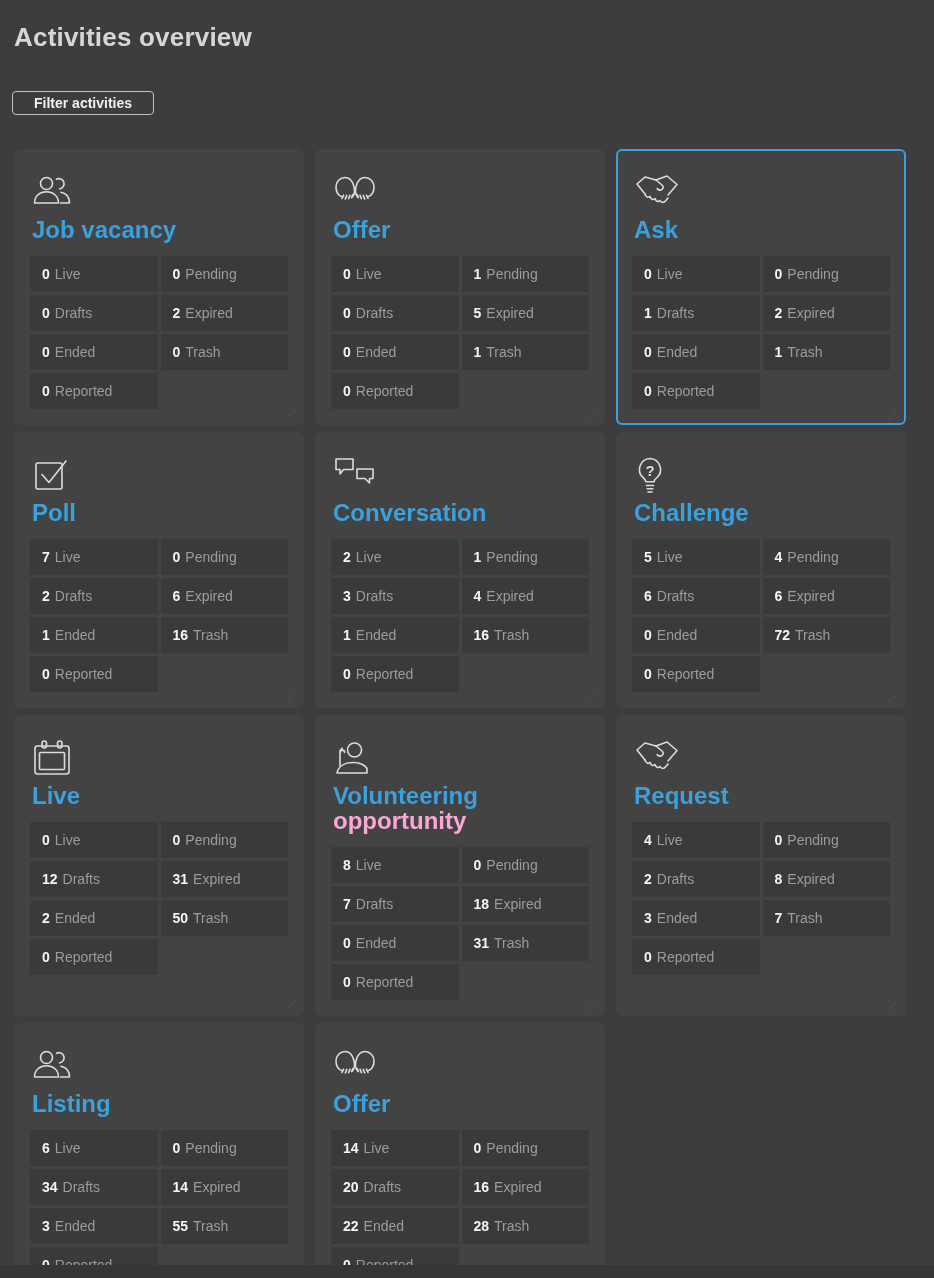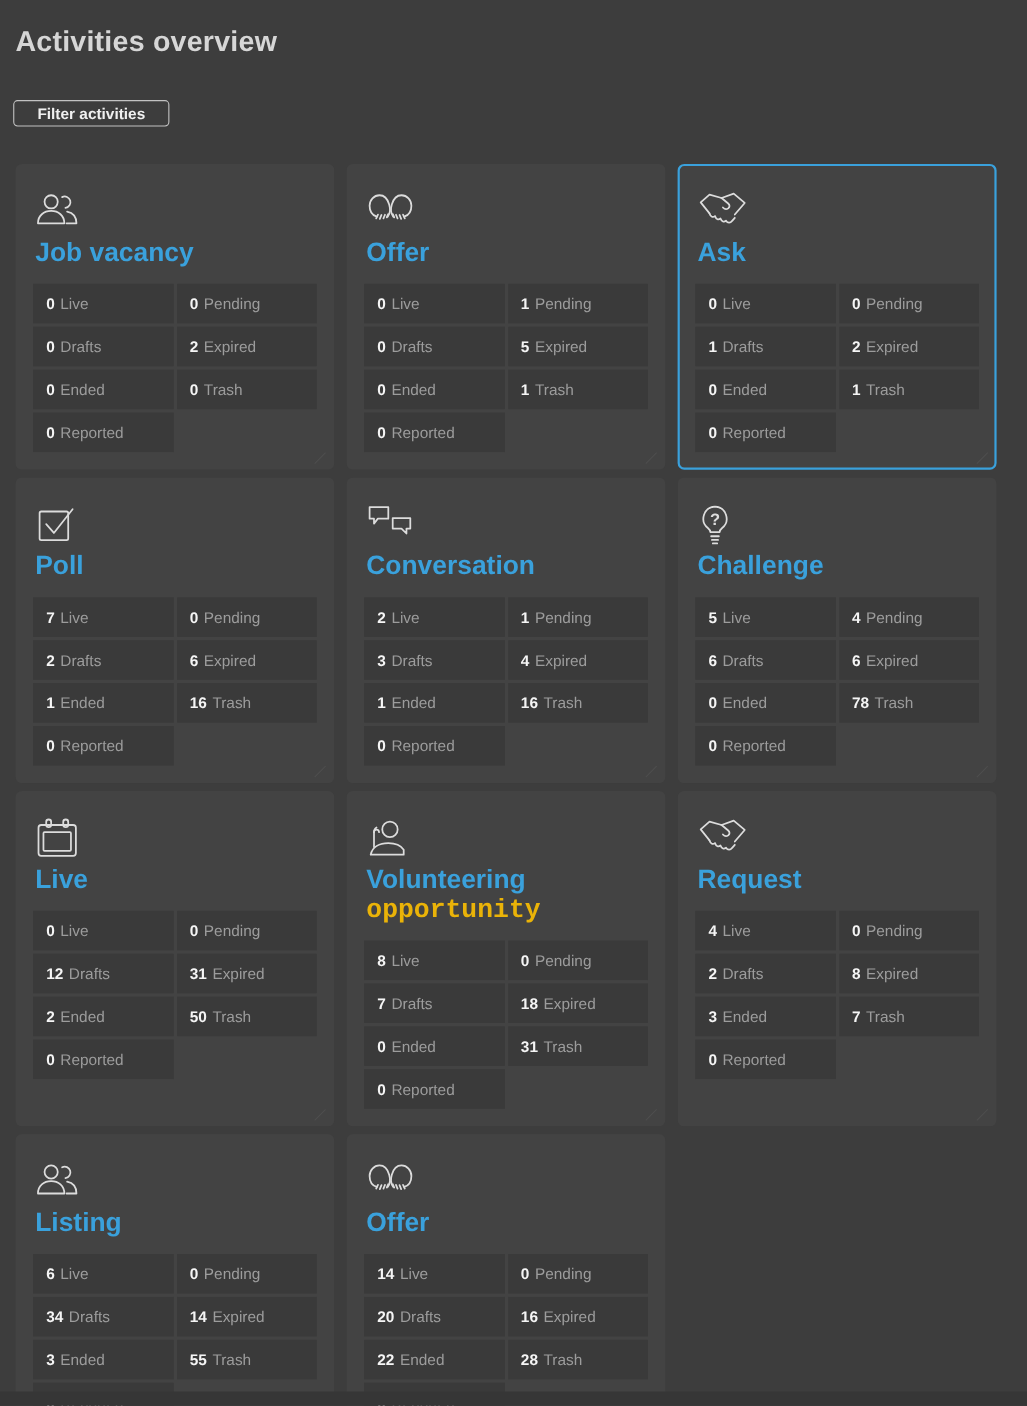--- a/index.html
+++ b/index.html
@@ -46,21 +46,21 @@
     width:14px; height:1px; background:rgba(255,255,255,0.06);
     transform:rotate(-45deg);
   }
   .card .icon { display:block; height:38px; margin:4px 0 2px 2px; }
   .card .icon svg { stroke:#dcdcdc; fill:none; stroke-width:1.6;
     stroke-linecap:round; stroke-linejoin:round; }
   .card-title {
     font-size:24px; font-weight:700; color:#3aa1dc;
     margin:6px 0 14px 2px; line-height:25px;
   }
-  .card-title .t-suffix { color:#eab308;font-family:Liberation Mono, monospace; }
+  .card-title .t-suffix { color:#f9a8d4; }
   .stats {
     display:grid; grid-template-columns:1fr 1fr; gap:3px;
   }
   .stat-cell {
     background:#3a3a3a;
     height:36px;
     display:flex; align-items:center;
     padding-left:12px;
     font-size:14px;
     cursor:pointer;
@@ -292,21 +292,21 @@
           </div>
           <div class="stat-cell">
             <b class="num">6</b>
             <span class="lbl">Expired</span>
           </div>
           <div class="stat-cell">
             <b class="num">0</b>
             <span class="lbl">Ended</span>
           </div>
           <div class="stat-cell">
-            <b class="num">78</b>
+            <b class="num">72</b>
             <span class="lbl">Trash</span>
           </div>
           <div class="stat-cell">
             <b class="num">0</b>
             <span class="lbl">Reported</span>
           </div>
         </div>
   </div>
       <div class="card">
     <span class="icon"><svg width="40" height="38" viewBox="0 0 40 38">

